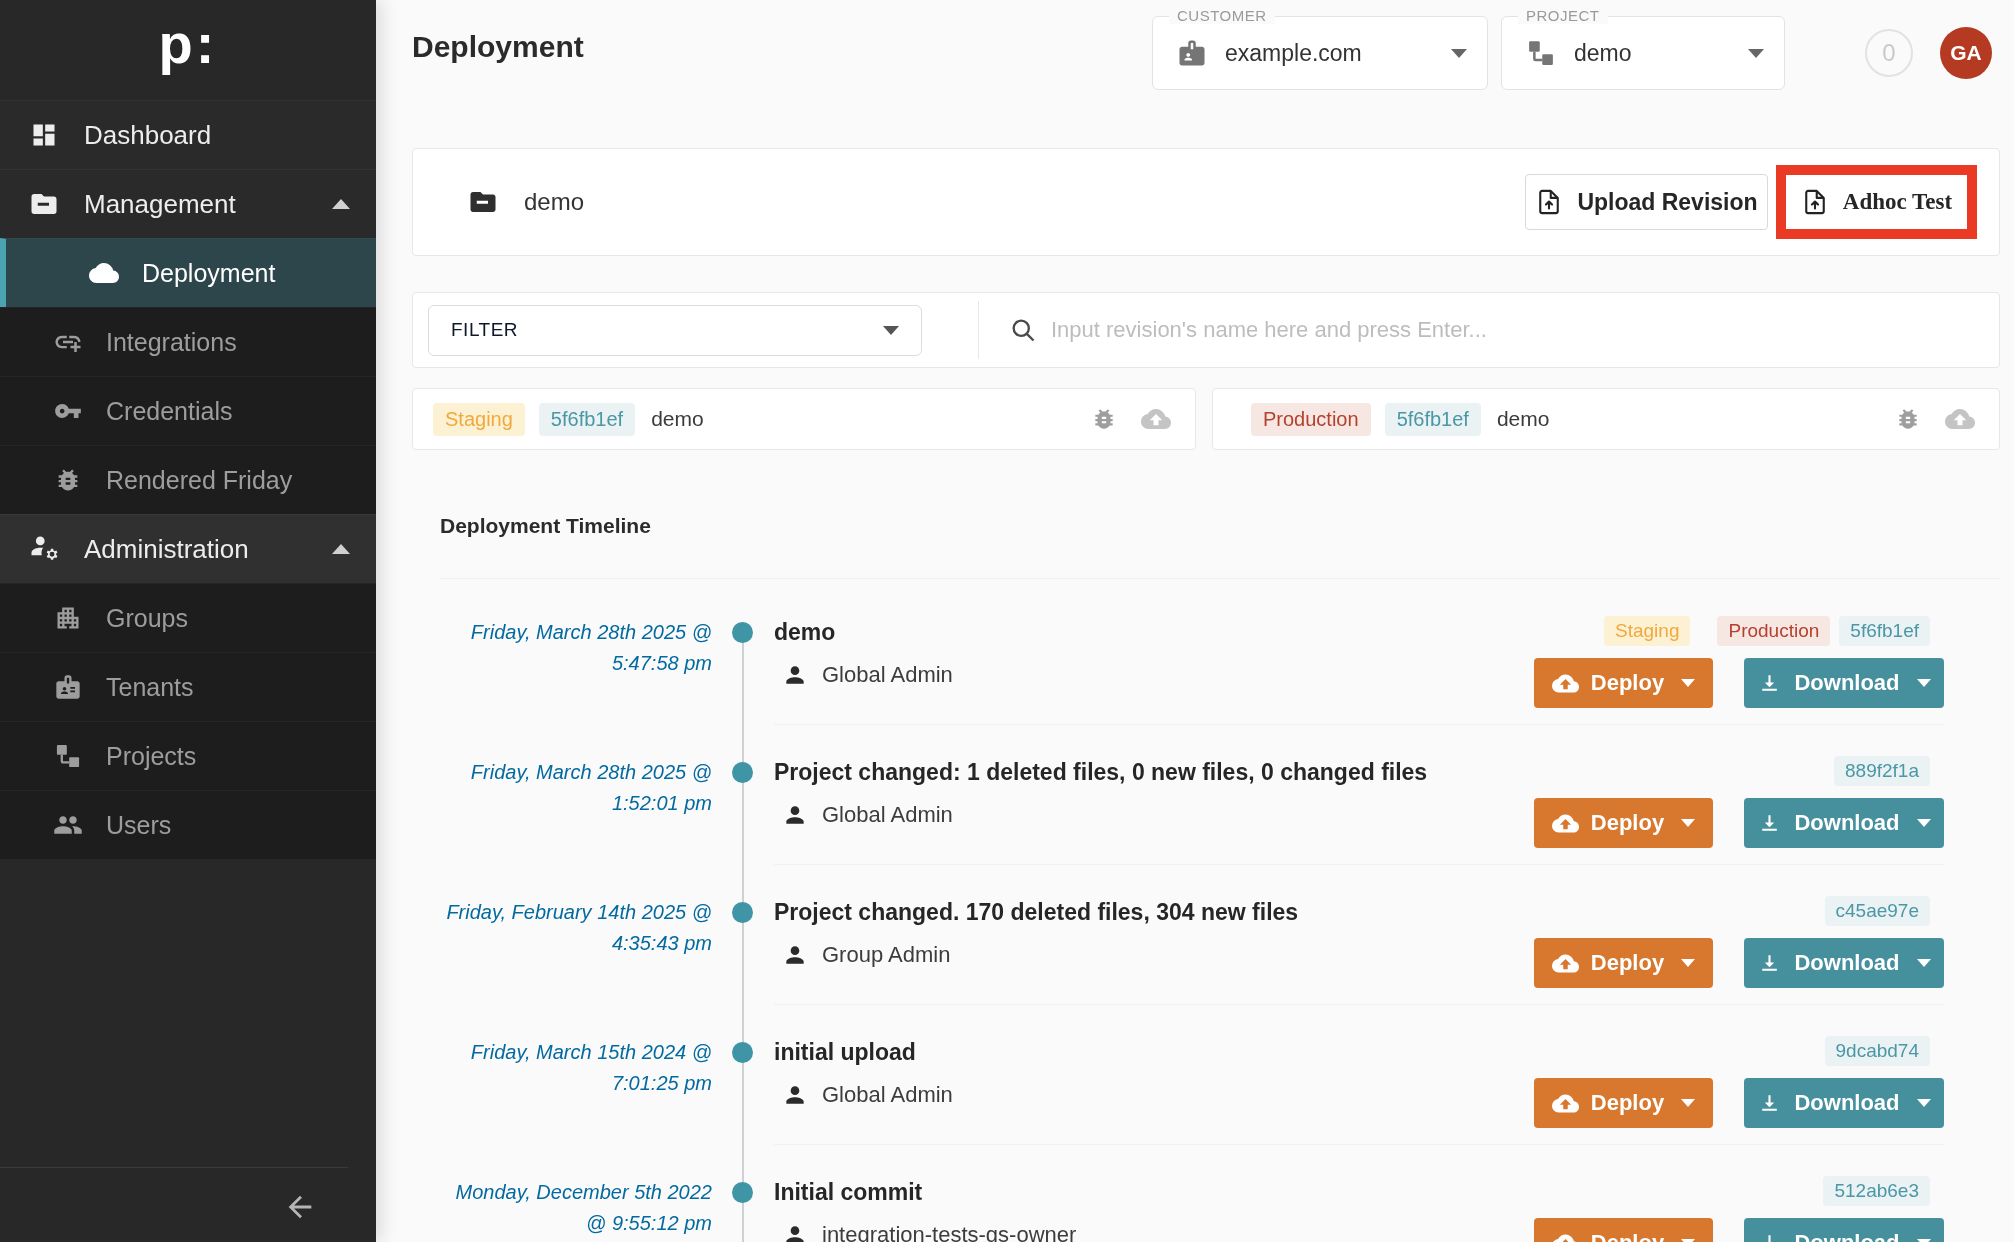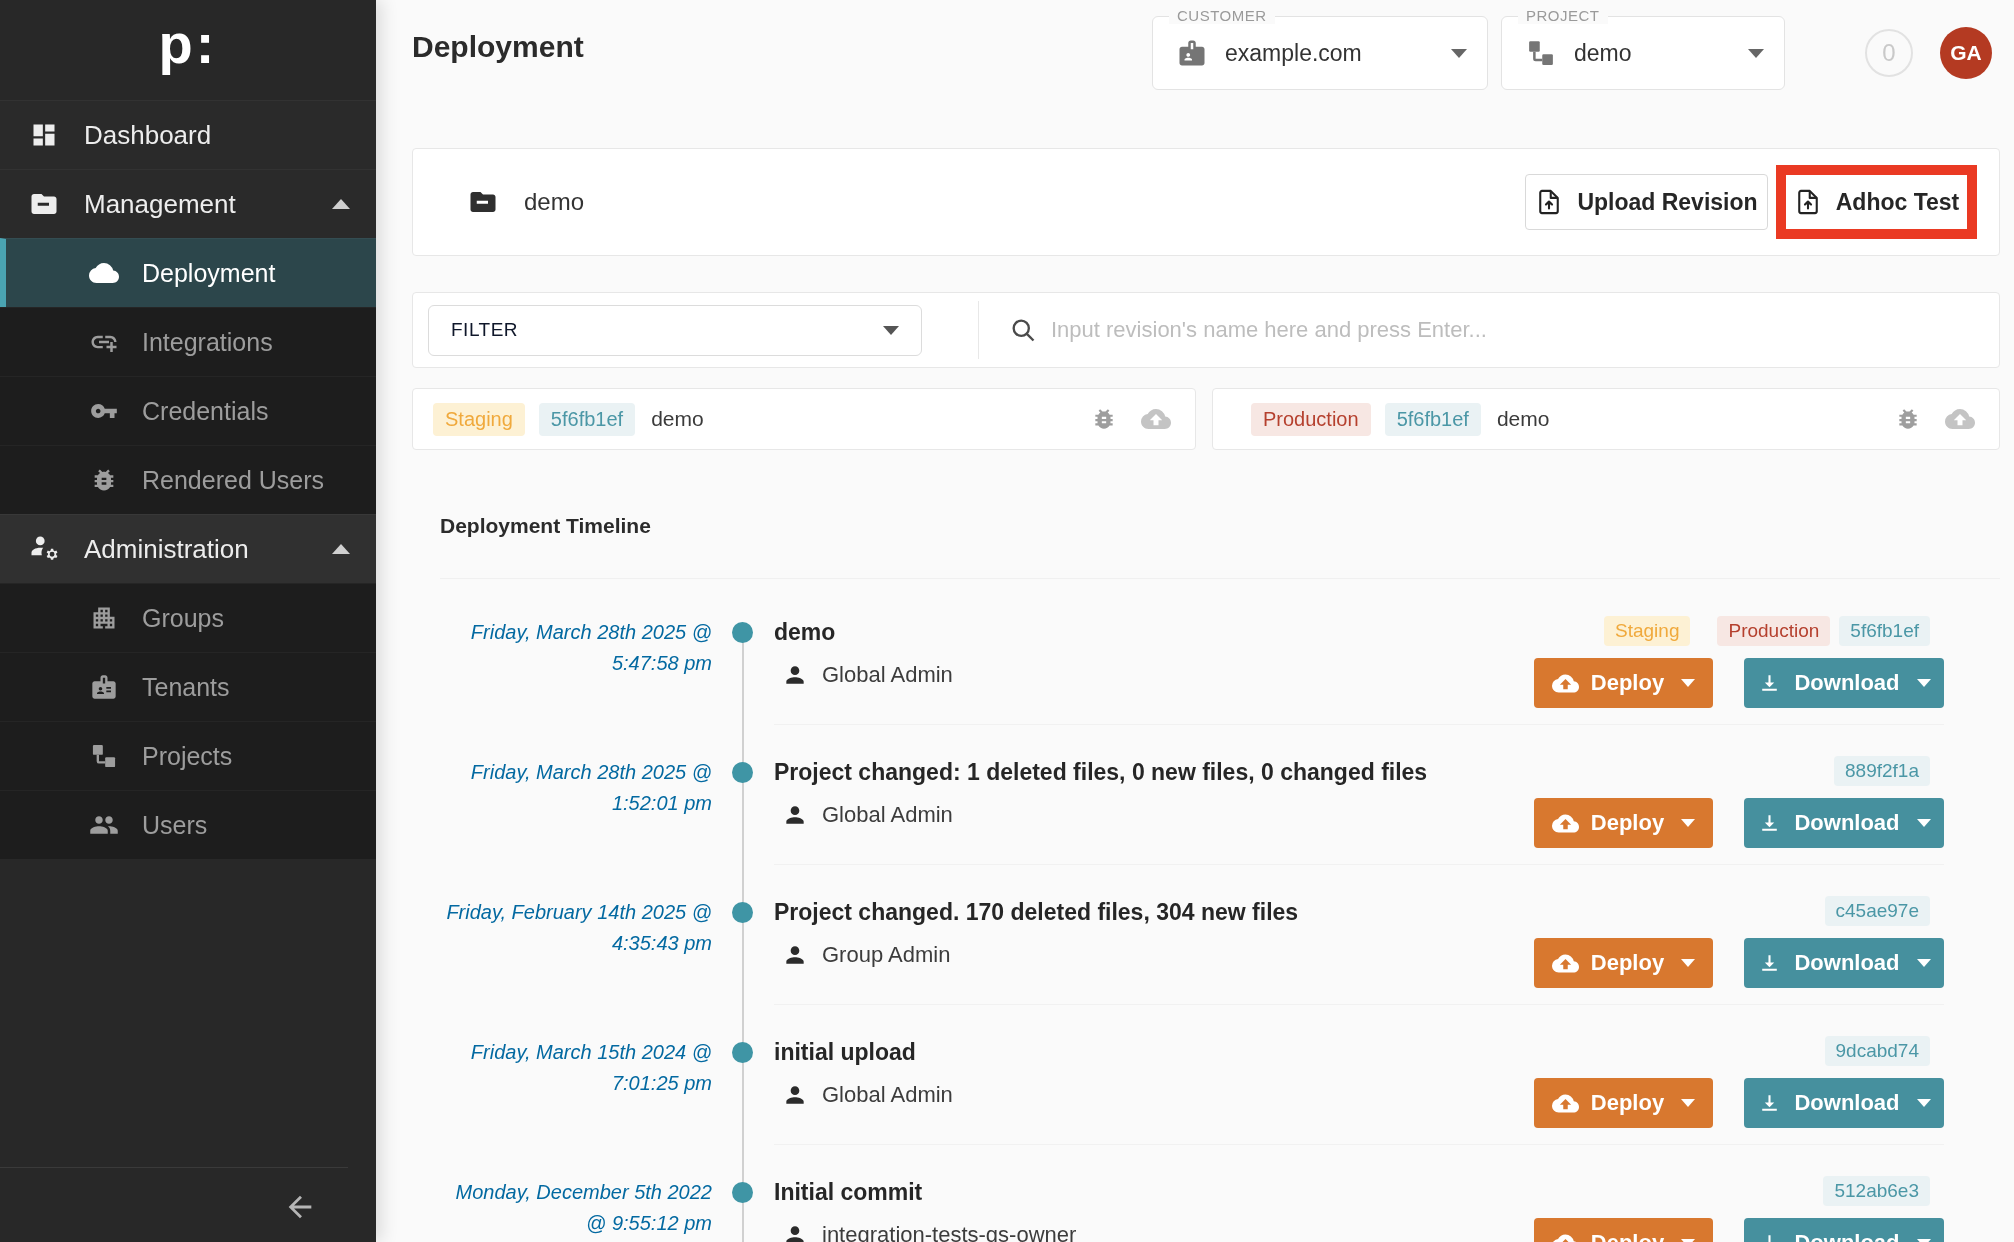--- a/index.html
+++ b/index.html
@@ -6,21 +6,21 @@
   html, body { overflow: hidden; }
   body { font-family: "Liberation Sans", sans-serif; background: #fafafa; }
   .app { position: relative; width: 2014px; height: 1242px; background: #fafafa; overflow: hidden; }
 
   
   .sidebar { position: absolute; left: 0; top: 0; width: 376px; height: 100%; background: #282828; box-shadow: 6px 0 16px rgba(0,0,0,.12); z-index: 5; }
   .logo { height: 100px; display: flex; align-items: center; justify-content: center; color: #fff; font-size: 56px; font-weight: bold; letter-spacing: 3px; padding-bottom: 14px; }
   .nav-item { display: flex; align-items: center; height: 69px; padding: 0 26px 0 28px; cursor: pointer; border-top: 1px solid rgba(255,255,255,.04); }
   .nav-item.top { background: #2a2a2a; color: #ededed; font-size: 26px; }
   .nav-item.admin { background: #303030; }
-  .nav-item.sub { background: #1d1d1d; color: #9d9d9d; font-size: 25px; padding-left: 88px; }
+  .nav-item.sub { background: #1d1d1d; color: #9d9d9d; font-size: 25px; padding-left: 52px; }
   .nav-item.active { background: #2c464b; color: #ffffff; border-left: 6px solid #4aa4b2; padding-left: 82px; }
   .nico { display: flex; align-items: center; justify-content: center; width: 32px; }
   .nav-item.top .nico { margin-right: 24px; }
   .nav-item.sub .nico { margin-right: 22px; }
   .nico svg { display: block; }
   .caret-up { width: 0; height: 0; border-left: 9px solid transparent; border-right: 9px solid transparent; border-bottom: 10px solid #d0d0d0; margin-left: auto; }
   .sb-div { position: absolute; bottom: 74px; left: 0; right: 28px; height: 1px; background: #3a3a3a; }
   .back-btn { position: absolute; bottom: 12px; left: 278px; width: 44px; height: 44px; display: flex; align-items: center; justify-content: center; background: none; border: none; cursor: pointer; }
 
   
@@ -37,21 +37,21 @@
   .zero-badge { position: absolute; left: 1489px; top: 29px; width: 48px; height: 48px; border-radius: 50%; border: 2px solid #e2e2e2; color: #c9c9c9; font-size: 24px; display: flex; align-items: center; justify-content: center; cursor: pointer; }
   .avatar { position: absolute; left: 1564px; top: 27px; width: 52px; height: 52px; border-radius: 50%; background: #b43a22; color: #fff; font-size: 21px; font-weight: bold; display: flex; align-items: center; justify-content: center; cursor: pointer; }
 
   .card { position: absolute; background: #fff; border: 1px solid #e7e7e7; border-radius: 4px; }
 
   .revision-card { left: 36px; top: 148px; width: 1588px; height: 108px; display: flex; align-items: center; padding: 0 22px 0 55px; }
   .rev-name { font-size: 24px; color: #333; margin-left: 26px; }
   .btn-outline { display: flex; align-items: center; justify-content: center; gap: 14px; background: #fff; border: 1px solid #d9d9d9; border-radius: 4px; font-weight: bold; font-size: 23px; color: #262626; cursor: pointer; font-family: inherit; }
   .upload-btn { width: 243px; height: 56px; margin-left: auto; }
   .red-frame { margin-left: 8px; border: 10px solid #ea3a23; width: 201px; height: 74px; display: flex; }
-  .adhoc-btn { width: 206px; height: 54px; border: none; }
+  .adhoc-btn { width: 206px; height: 54px; border: none; font-family: Liberation Serif, serif; }
 
   .filter-card { left: 36px; top: 292px; width: 1588px; height: 76px; display: flex; align-items: center; }
   .filter-select { margin-left: 15px; width: 494px; height: 51px; border: 1px solid #dcdcdc; border-radius: 6px; display: flex; align-items: center; padding: 0 22px; cursor: pointer; background: #fff; }
   .filter-label { font-size: 19px; color: #0f172a; letter-spacing: .5px; }
   .caret-f { width: 0; height: 0; border-left: 8px solid transparent; border-right: 8px solid transparent; border-top: 9px solid #555; margin-left: auto; }
   .v-div { width: 1px; height: 58px; background: #e8e8e8; margin-left: 56px; }
   .search-wrap { display: flex; align-items: center; flex: 1; }
   .search-icon { margin-left: 30px; display: flex; }
   .search-input { flex: 1; border: none; outline: none; font-size: 22px; color: #444; background: transparent; margin-left: 14px; font-family: inherit; }
   .search-input::placeholder { color: #bdbdbd; }
@@ -144,21 +144,21 @@
         </span>
       <span>Credentials</span>
     </div>
 
     <div class="nav-item sub">
       <span class="nico">
           <svg viewBox="0 0 24 24" width="28" height="28" fill="currentColor">
             <path d="M20 8h-2.81c-.45-.78-1.07-1.45-1.82-1.96L17 4.41 15.59 3l-2.17 2.17C12.96 5.06 12.49 5 12 5c-.49 0-.96.06-1.41.17L8.41 3 7 4.41l1.62 1.63C7.88 6.55 7.26 7.22 6.81 8H4v2h2.09c-.05.33-.09.66-.09 1v1H4v2h2v1c0 .34.04.67.09 1H4v2h2.81c1.04 1.79 2.97 3 5.19 3s4.15-1.21 5.19-3H20v-2h-2.09c.05-.33.09-.66.09-1v-1h2v-2h-2v-1c0-.34-.04-.67-.09-1H20V8zm-6 8h-4v-2h4v2zm0-4h-4v-2h4v2z"></path>
           </svg>
         </span>
-      <span>Rendered Users</span>
+      <span>Rendered Friday</span>
     </div>
 
     <div class="nav-item top admin">
       <span class="nico">
           <svg viewBox="0 0 24 24" width="30" height="30" fill="currentColor">
             <circle cx="9" cy="5.5" r="3.5"></circle>
             <path d="M9 11c-3.87 0-7 1.79-7 4v2h8.3a6.5 6.5 0 0 1-.3-2c0-1.5.52-2.88 1.38-3.97A13 13 0 0 0 9 11z"></path>
             <path d="M21.7 15.6l1.06-.82-.9-1.56-1.26.48a3.2 3.2 0 0 0-1.02-.6l-.23-1.3h-1.8l-.23 1.3a3.2 3.2 0 0 0-1.02.6l-1.26-.48-.9 1.56 1.06.82a3.3 3.3 0 0 0 0 1.2l-1.06.82.9 1.56 1.26-.48c.3.26.65.47 1.02.6l.23 1.3h1.8l.23-1.3c.37-.13.72-.34 1.02-.6l1.26.48.9-1.56-1.06-.82a3.3 3.3 0 0 0 0-1.2zm-3.25 2.55a1.95 1.95 0 1 1 0-3.9 1.95 1.95 0 0 1 0 3.9z"></path>
           </svg>
         </span>

